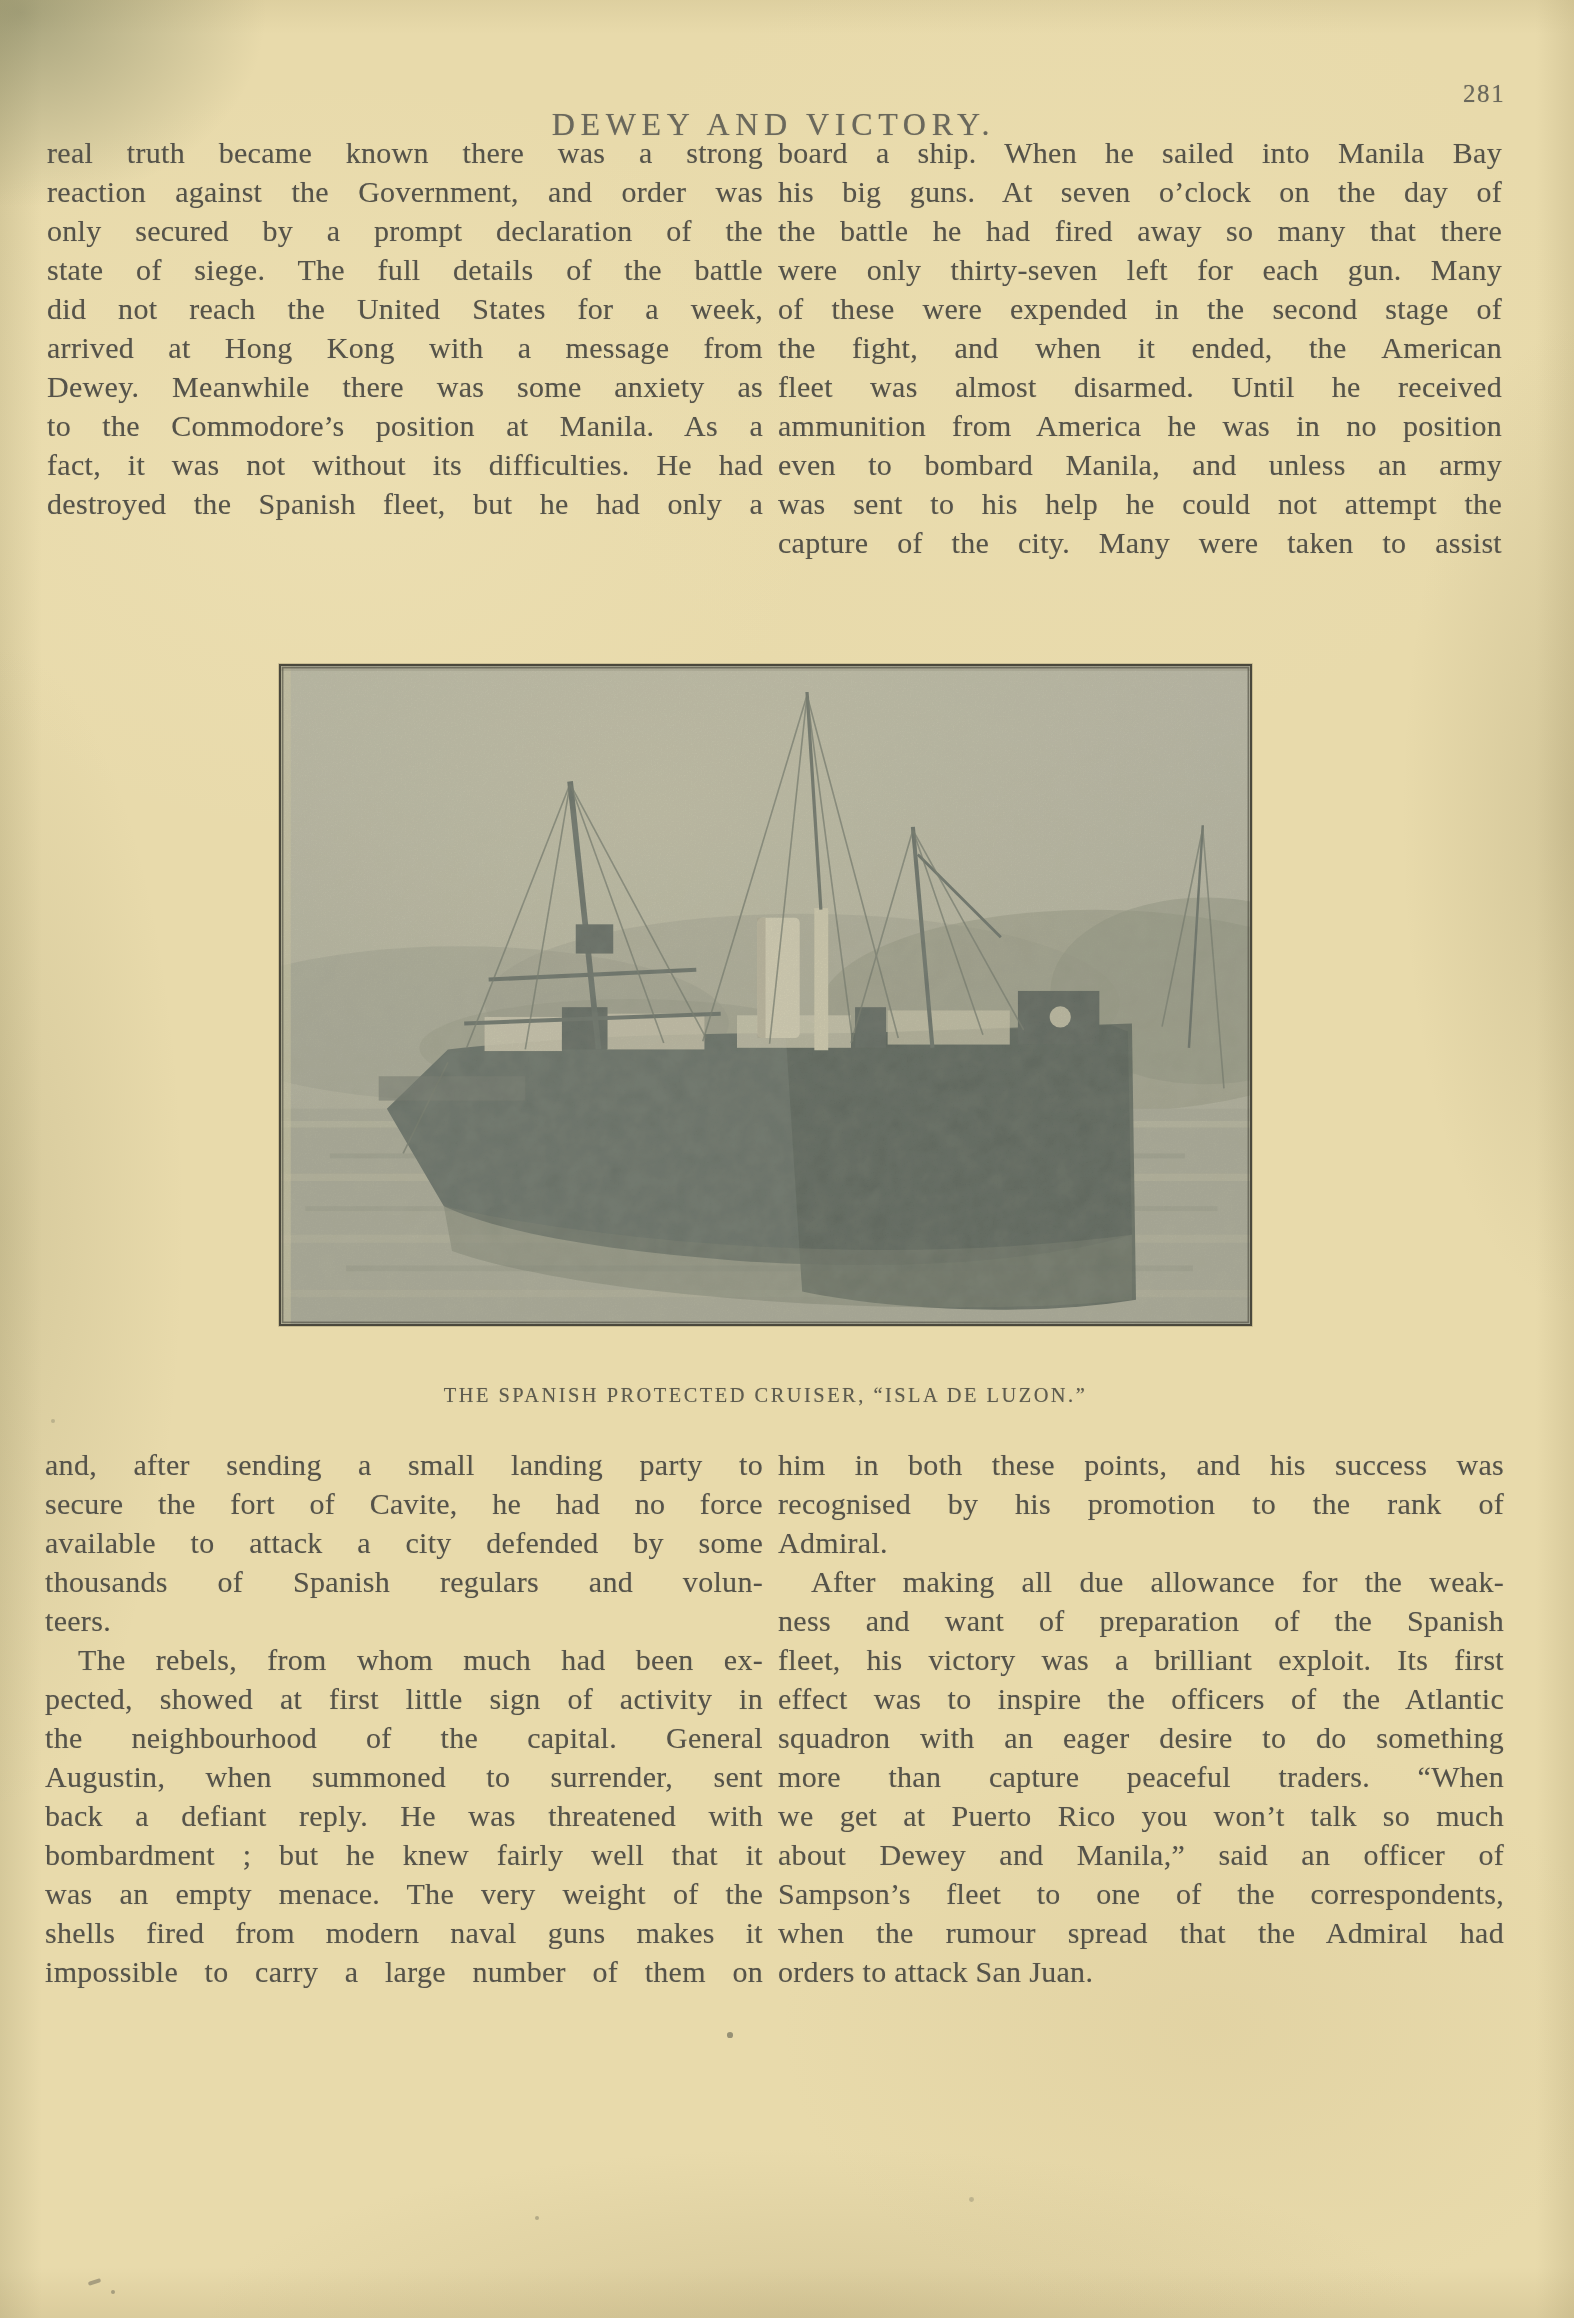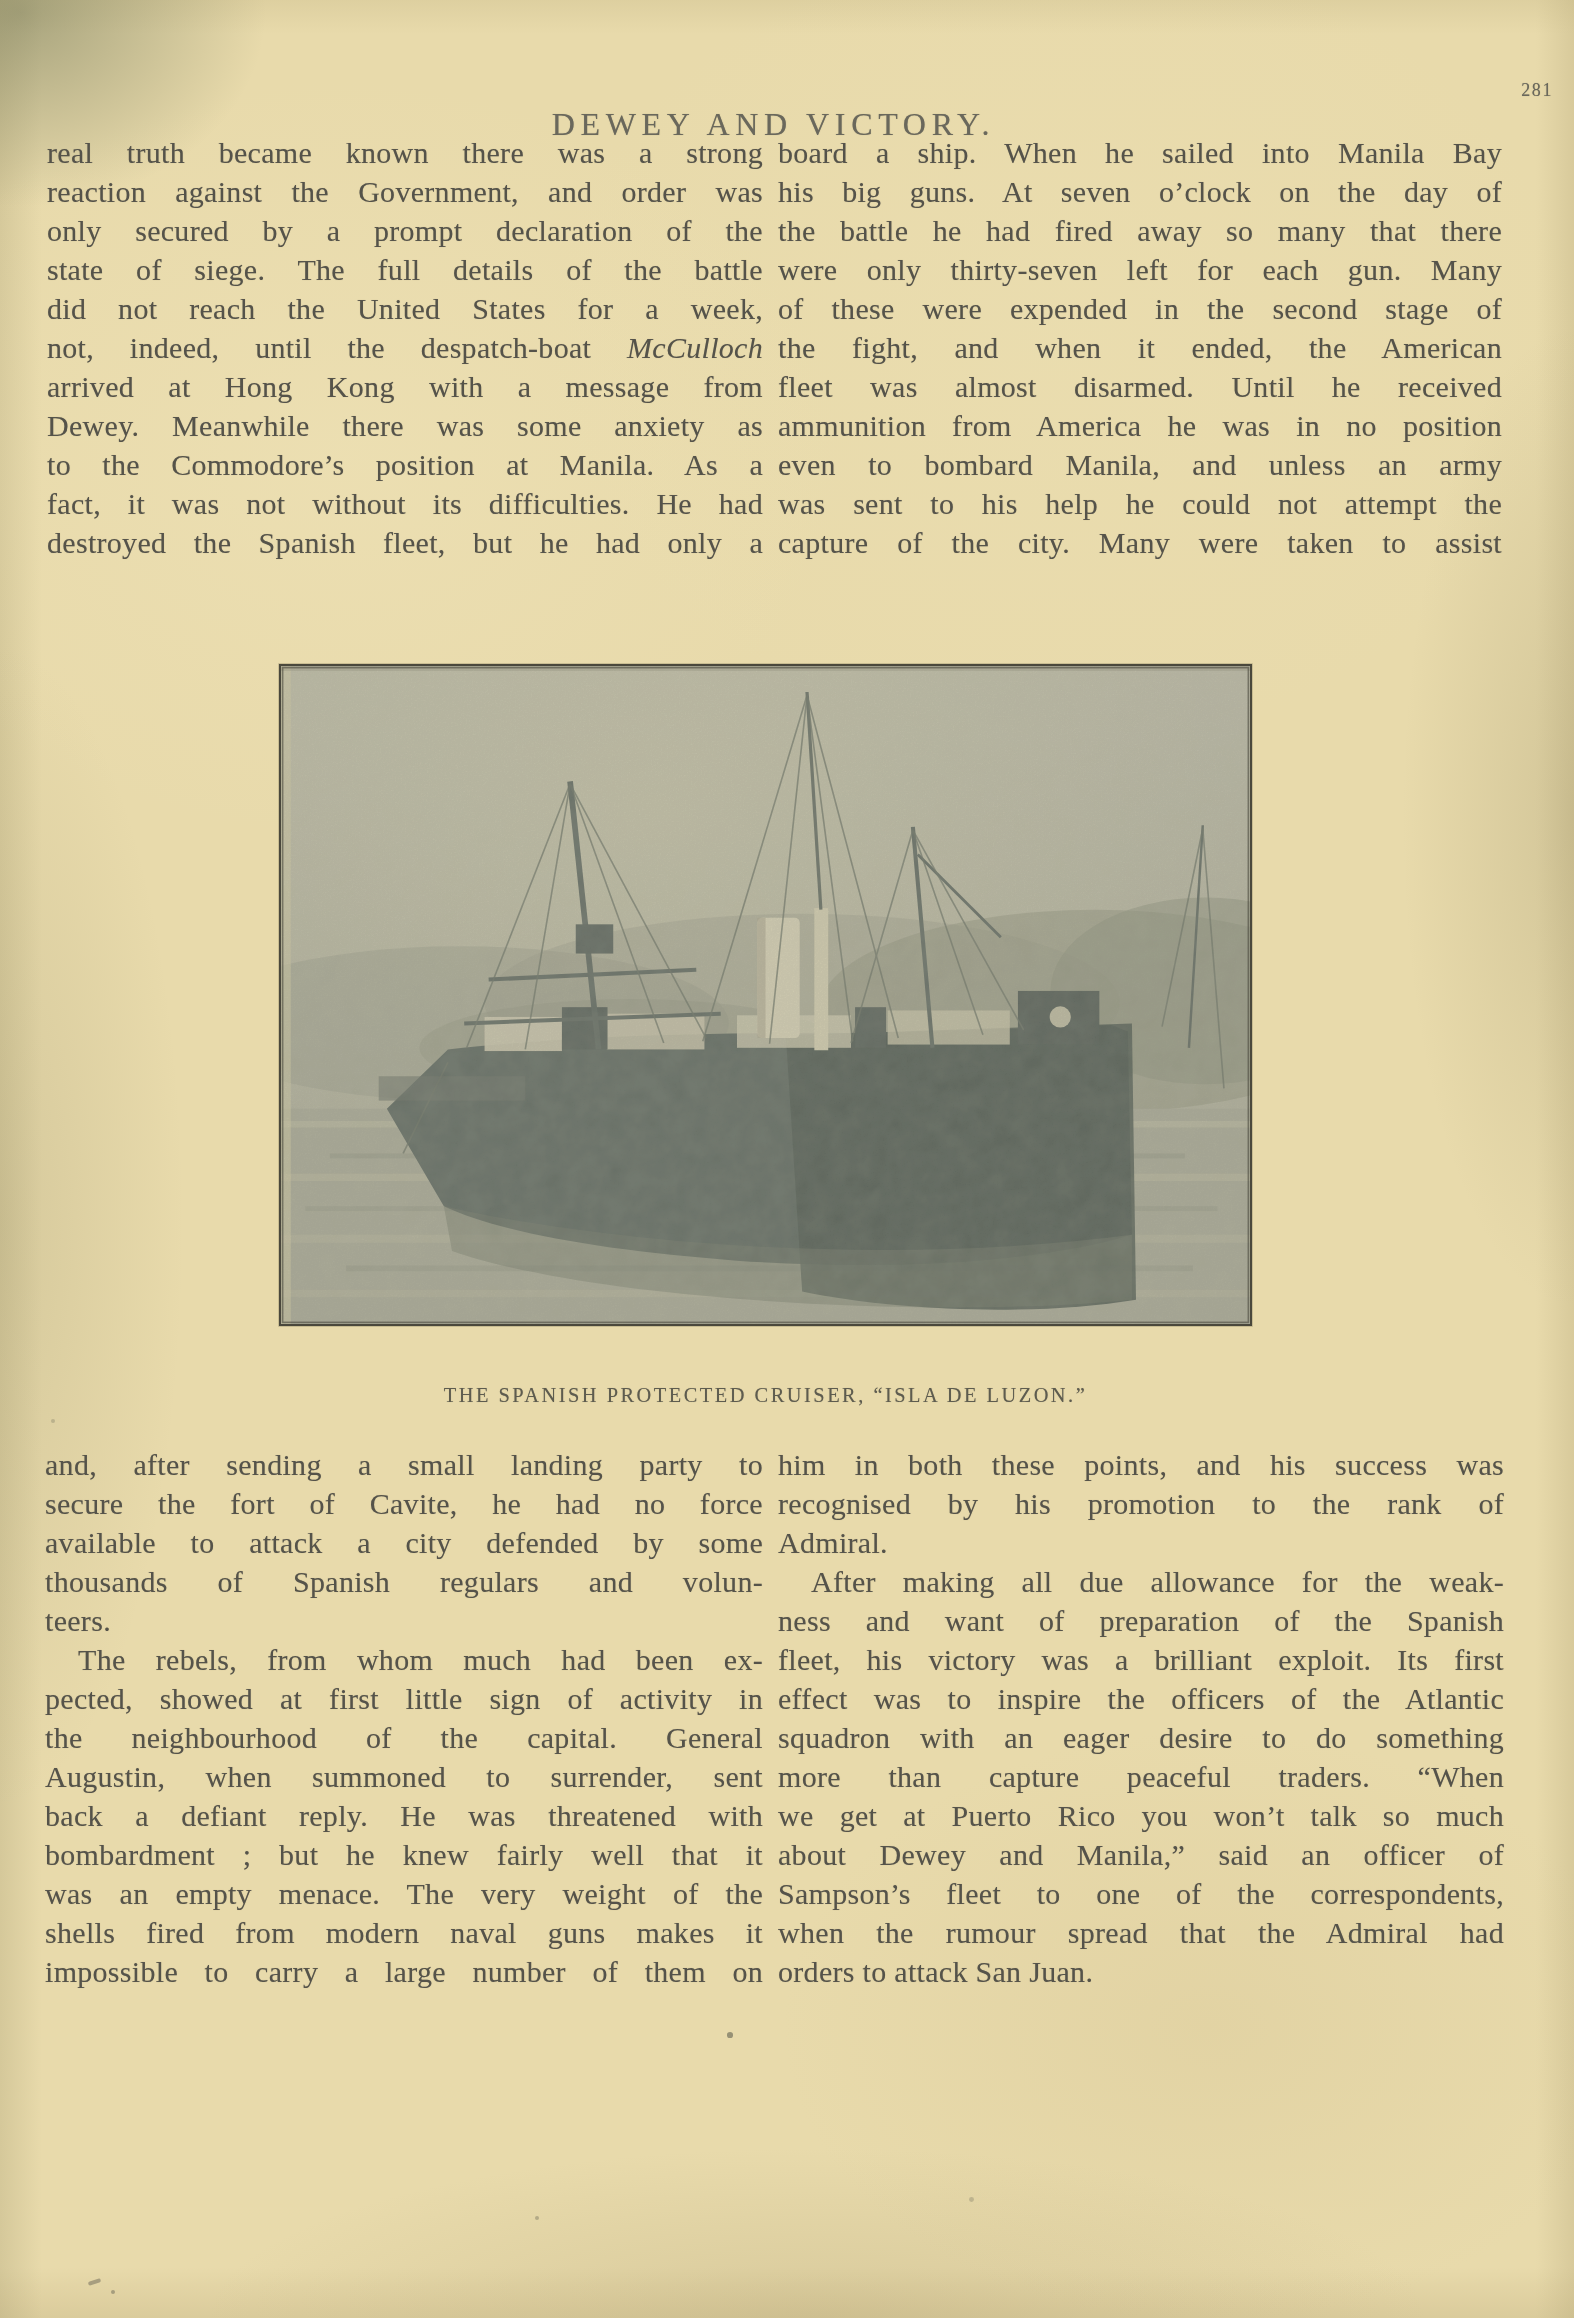--- a/index.html
+++ b/index.html
@@ -23,23 +23,22 @@
   }
   .header-title{
     position:absolute;left:47px;top:74px;width:1453px;
     text-align:center;font-size:32px;letter-spacing:5.7px;
     color:#6a685c;text-shadow:0 0 0.8px rgba(90,88,75,.5);
     white-space:nowrap;
     margin-top:32px;
   }
   .page-number{
     position:absolute;left:1463px;top:80px;width:90px;
-    font-size:18px;letter-spacing:1.6px;color:#6a685c;
+    font-size:25px;letter-spacing:1.6px;color:#6a685c;
     text-shadow:0 0 0.8px rgba(90,88,75,.5);
-    text-align:right;
   }
   .col{
     position:absolute;font-size:30px;line-height:39px;
     letter-spacing:0.3px;
     text-shadow:0 0 0.8px rgba(88,86,73,.35);
   }
   .col-tl{left:47px;top:133px;width:716px;}
   .col-tr{left:778px;top:133px;width:724px;}
   .col-bl{left:45px;top:1445px;width:718px;}
   .col-br{left:778px;top:1445px;width:726px;}
@@ -75,21 +74,20 @@
 
   <div class="header-title">DEWEY AND VICTORY.</div>
   <div class="page-number">281</div>
 
   <div class="col col-tl">
       <div class="tline">real truth became known there was a strong</div>
       <div class="tline">reaction against the Government, and order was</div>
       <div class="tline">only secured by a prompt declaration of the</div>
       <div class="tline">state of siege. The full details of the battle</div>
       <div class="tline">did not reach the United States for a week,</div>
-      <div class="tline">not, indeed, until the despatch-boat <i>McCulloch</i></div>
       <div class="tline">arrived at Hong Kong with a message from</div>
       <div class="tline">Dewey. Meanwhile there was some anxiety as</div>
       <div class="tline">to the Commodore’s position at Manila. As a</div>
       <div class="tline">fact, it was not without its difficulties. He had</div>
       <div class="tline">destroyed the Spanish fleet, but he had only a</div>
     </div>
   <div class="col col-tr">
       <div class="tline">board a ship. When he sailed into Manila Bay</div>
       <div class="tline">his big guns. At seven o’clock on the day of</div>
       <div class="tline">the battle he had fired away so many that there</div>

